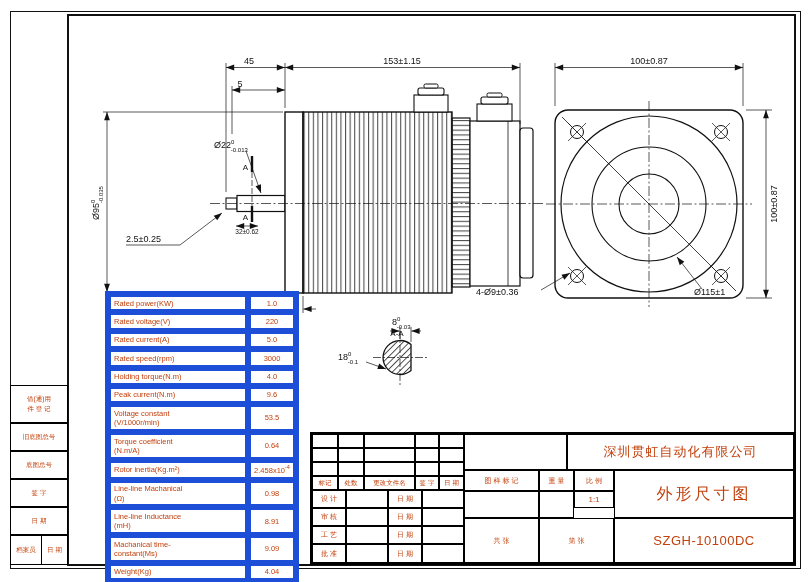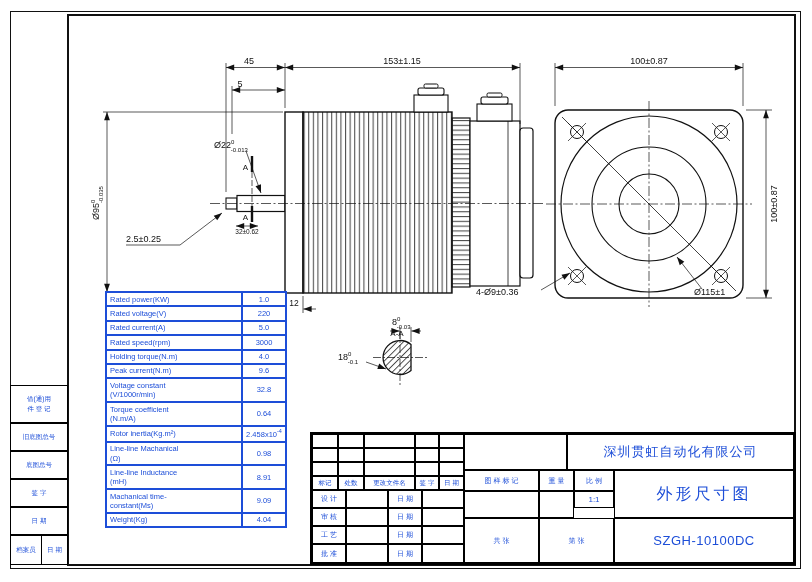--- a/index.html
+++ b/index.html
@@ -1,26 +1,26 @@
 <!DOCTYPE html>
 <html><head>
 <meta charset="utf-8">
 <style>
   html,body{margin:0;padding:0;background:#fff}
   .sheet{position:relative;width:812px;height:582px;background:#fff;
-         font-family:"Liberation Sans","DejaVu Sans",sans-serif;color:#1d4ed8;overflow:hidden}
+         font-family:"Liberation Sans","DejaVu Sans",sans-serif;color:#c2410c;overflow:hidden}
   .sheet > svg{position:absolute;left:0;top:0}
   svg text{fill:#111;font-family:"Liberation Sans","DejaVu Sans",sans-serif}
   .dt{font-size:9px}
   .dt-s{font-size:6.5px}
   .tol{font-size:6px}
 
   
   .spec{position:absolute;left:105px;top:291px;border-collapse:collapse;background:#fff;table-layout:fixed}
-  .spec td{border:2px solid #1d4ed8;font-size:7.5px;line-height:1.25;padding:1.5px 3px;vertical-align:middle}
+  .spec td{border:6px solid #1d4ed8;font-size:7.5px;line-height:1.25;padding:1.5px 3px;vertical-align:middle}
   .spec .lbl{width:128px;white-space:pre-line}
   .spec .val{width:36px;text-align:center;white-space:nowrap}
   .spec sup{font-size:5.5px}
 
   
   .tb{position:absolute;left:310px;top:432px;width:486px;height:133px;border:2px solid #000;box-sizing:border-box;background:#fff0}
   .c{position:absolute;box-sizing:border-box;border:1px solid #000;display:flex;align-items:center;justify-content:center;text-align:left;overflow:hidden}
   .f65{font-size:6.5px}.f7{font-size:7px}.f8{font-size:8px}
   .company{font-size:13px;letter-spacing:1px}
   .dtitle{font-size:16px;letter-spacing:3px}
@@ -194,21 +194,21 @@
           <td class="lbl">Holding torque(N.m)</td>
           <td class="val">4.0</td>
         </tr>
     <tr>
           <td class="lbl">Peak current(N.m)</td>
           <td class="val">9.6</td>
         </tr>
     <tr>
           <td class="lbl">Voltage constant
 (V/1000r/min)</td>
-          <td class="val">32.8</td>
+          <td class="val">53.5</td>
         </tr>
     <tr>
           <td class="lbl">Torque coefficient
 (N.m/A)</td>
           <td class="val">0.64</td>
         </tr>
     <tr>
           <td class="lbl">Rotor inertia(Kg.m²)</td>
           <td class="val"><span>2.458x10</span><sup>-4</sup></td>
         </tr>

